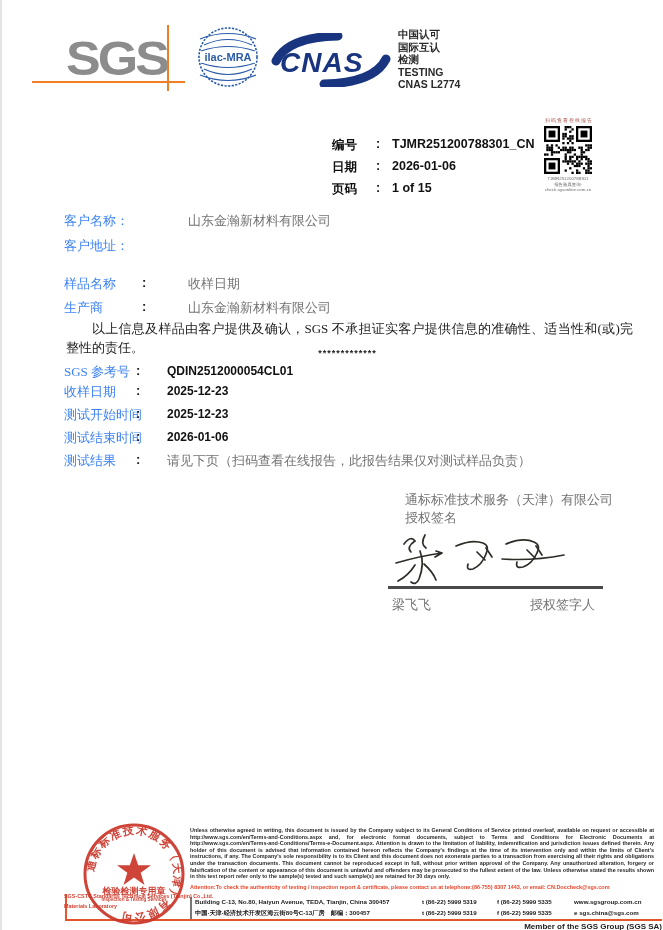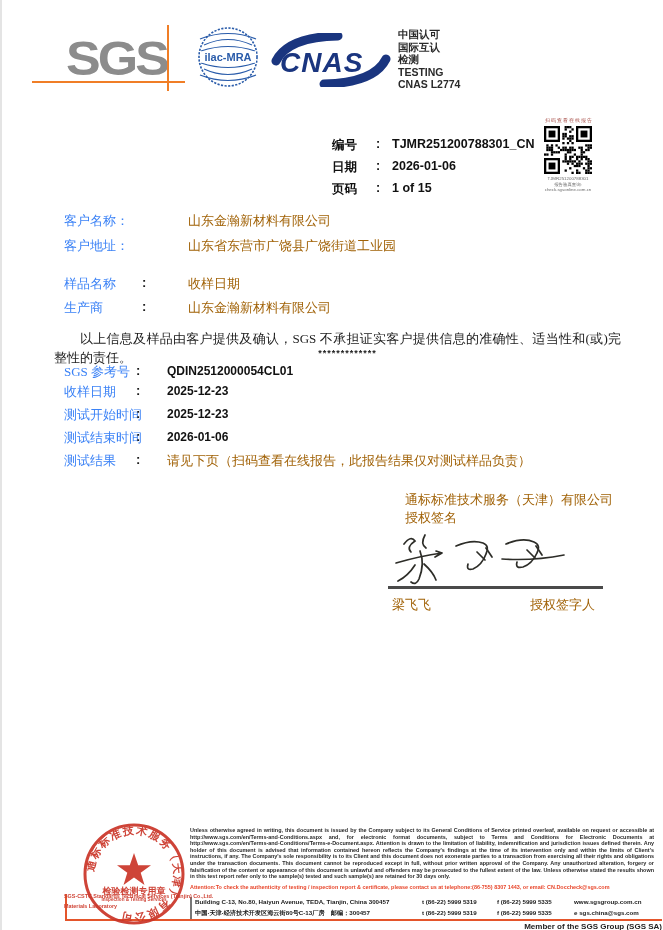--- a/index.html
+++ b/index.html
@@ -18,21 +18,21 @@
   
   .rep-title{font-family:"Liberation Sans",sans-serif;font-weight:700;font-size:23px;color:#111;}
   .hf{font-family:"Liberation Sans",sans-serif;font-weight:700;font-size:12.5px;color:#111;}
 
   
   .qr-cap{font-size:5px;color:#a8504a;letter-spacing:1px;font-family:"Liberation Sans",sans-serif;}
   .qr-sub{font-size:4.4px;color:#6b6b6b;font-family:"Liberation Sans",sans-serif;line-height:5.6px;text-align:center;}
 
   
   .lab{font-size:13px;color:#3b82f6;}
-  .val-serif{font-size:13px;color:#a16207;}
+  .val-serif{font-size:13px;color:#737373;}
   .val-sans{font-family:"Liberation Sans",sans-serif;font-weight:700;font-size:12px;color:#111;}
   .colon{font-weight:700;font-size:13px;font-family:"Liberation Sans",sans-serif;}
   .para{font-size:13px;line-height:19px;text-align:justify;text-indent:2em;}
   .stars{font-family:"Liberation Sans",sans-serif;font-weight:700;font-size:9px;letter-spacing:1px;}
 
   
   .sig-line{height:2.5px;background:#4a4a4a;}
 
   
   .legal{font-family:"Liberation Sans",sans-serif;font-size:5.45px;line-height:6.6px;
@@ -222,31 +222,30 @@
   <div class="abs qr-sub" style="left:534px;top:176px;width:64px;">
     <div>TJMR251200788301</div>
     <div>报告验真查询:</div>
     <div>check.sgsonline.com.cn</div>
   </div>
 
   <div class="abs lab" style="left:62px;top:212px;">客户名称：</div>
   <div class="abs val-serif" style="left:186px;top:212px;">山东金瀚新材料有限公司</div>
 
   <div class="abs lab" style="left:62px;top:237px;">客户地址：</div>
-  <div class="abs val-serif" style="left:186px;top:237px;">山东省东营市广饶县广饶街道工业园</div>
 
   <div class="abs lab" style="left:62px;top:275px;">样品名称</div>
   <div class="abs colon" style="left:140px;top:275px;">:</div>
   <div class="abs val-serif" style="left:186px;top:275px;">收样日期</div>
 
   <div class="abs lab" style="left:62px;top:299px;">生产商</div>
   <div class="abs colon" style="left:140px;top:299px;">:</div>
   <div class="abs val-serif" style="left:186px;top:299px;">山东金瀚新材料有限公司</div>
 
-  <div class="abs para" style="left:52px;top:319px;width:567px;margin-top:10px;">以上信息及样品由客户提供及确认，SGS 不承担证实客户提供信息的准确性、适当性和(或)完整性的责任。</div>
+  <div class="abs para" style="left:64px;top:319px;width:567px;">以上信息及样品由客户提供及确认，SGS 不承担证实客户提供信息的准确性、适当性和(或)完整性的责任。</div>
   <div class="abs stars" style="left:62px;top:348px;width:567px;text-align:center;">*************</div>
 
   <div class="abs lab" style="left:62px;top:363px;">SGS 参考号</div>
   <div class="abs colon" style="left:134px;top:363px;">:</div>
   <div class="abs val-sans" style="left:165px;top:364px;">QDIN2512000054CL01</div>
 
   <div class="abs lab" style="left:62px;top:383px;">收样日期</div>
   <div class="abs colon" style="left:134px;top:383px;">:</div>
   <div class="abs val-sans" style="left:165px;top:384px;">2025-12-23</div>
 

